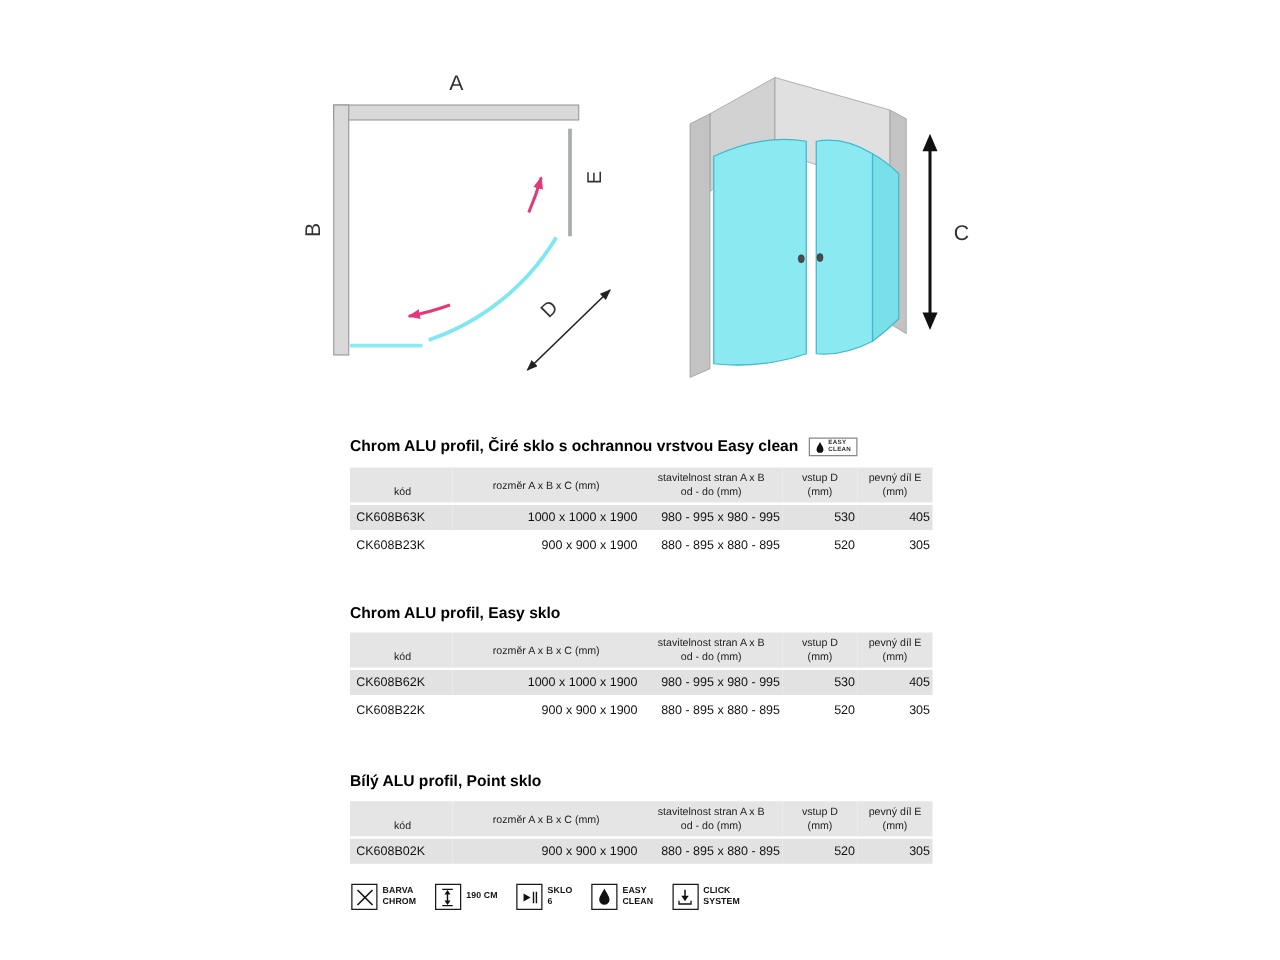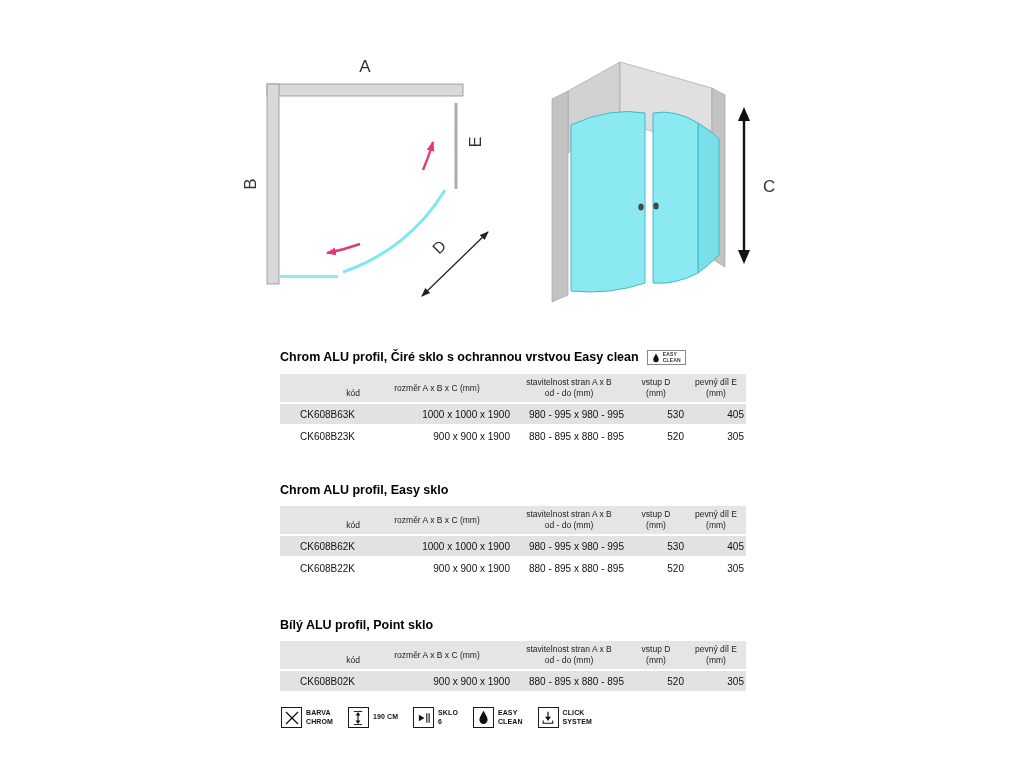--- a/index.html
+++ b/index.html
@@ -13,23 +13,23 @@
 
   .tbl{position:absolute;left:280px;width:466px;}
   .tbl-1{top:350px;} .tbl-2{top:483px;} .tbl-3{top:618px;}
   .ttl{font-size:12.5px;font-weight:bold;color:#000;margin:0 0 7px 0;display:flex;align-items:flex-start;gap:8px;}
   .ecb{display:inline-flex;align-items:center;gap:3px;border:1px solid #888;padding:1px 4px;height:15px;box-sizing:border-box;}
   .ecb-txt{font-size:5px;font-weight:bold;line-height:1.15;letter-spacing:.2px;color:#333;}
 
   .spec-table{width:466px;table-layout:fixed;border-collapse:separate;border-spacing:0 2px;}
   .spec-table th{background:#e5e5e5;font-weight:normal;font-size:8.5px;line-height:1.3;color:#222;
                  text-align:center;vertical-align:middle;padding:3px 2px;height:22px;}
-  .spec-table th:first-child{text-align:right;vertical-align:bottom;padding-left:4px;}
+  .spec-table th:first-child{text-align:center;vertical-align:bottom;padding-left:4px;}
   .spec-table td{font-size:10px;color:#111;text-align:right;padding:3px 2px;height:14px;}
-  .spec-table td:first-child{text-align:left;padding-left:20px;}
+  .spec-table td:first-child{text-align:left;padding-left:5px;}
   .spec-table tbody tr:nth-child(odd){background:#e2e2e2;}
   .spec-table tbody tr:nth-child(even){background:#ffffff;}
 
   .badges{position:absolute;left:281px;top:707px;display:flex;gap:15px;align-items:center;}
   .badge{display:flex;align-items:center;gap:4px;}
   .badge .ic{width:21px;height:21px;border:1.5px solid #1a1a1a;box-sizing:border-box;
              display:flex;align-items:center;justify-content:center;background:#fff;flex:0 0 auto;}
   .badge .lbl{font-size:7px;font-weight:bold;line-height:1.2;color:#111;letter-spacing:.1px;}
 </style>
 </head>

